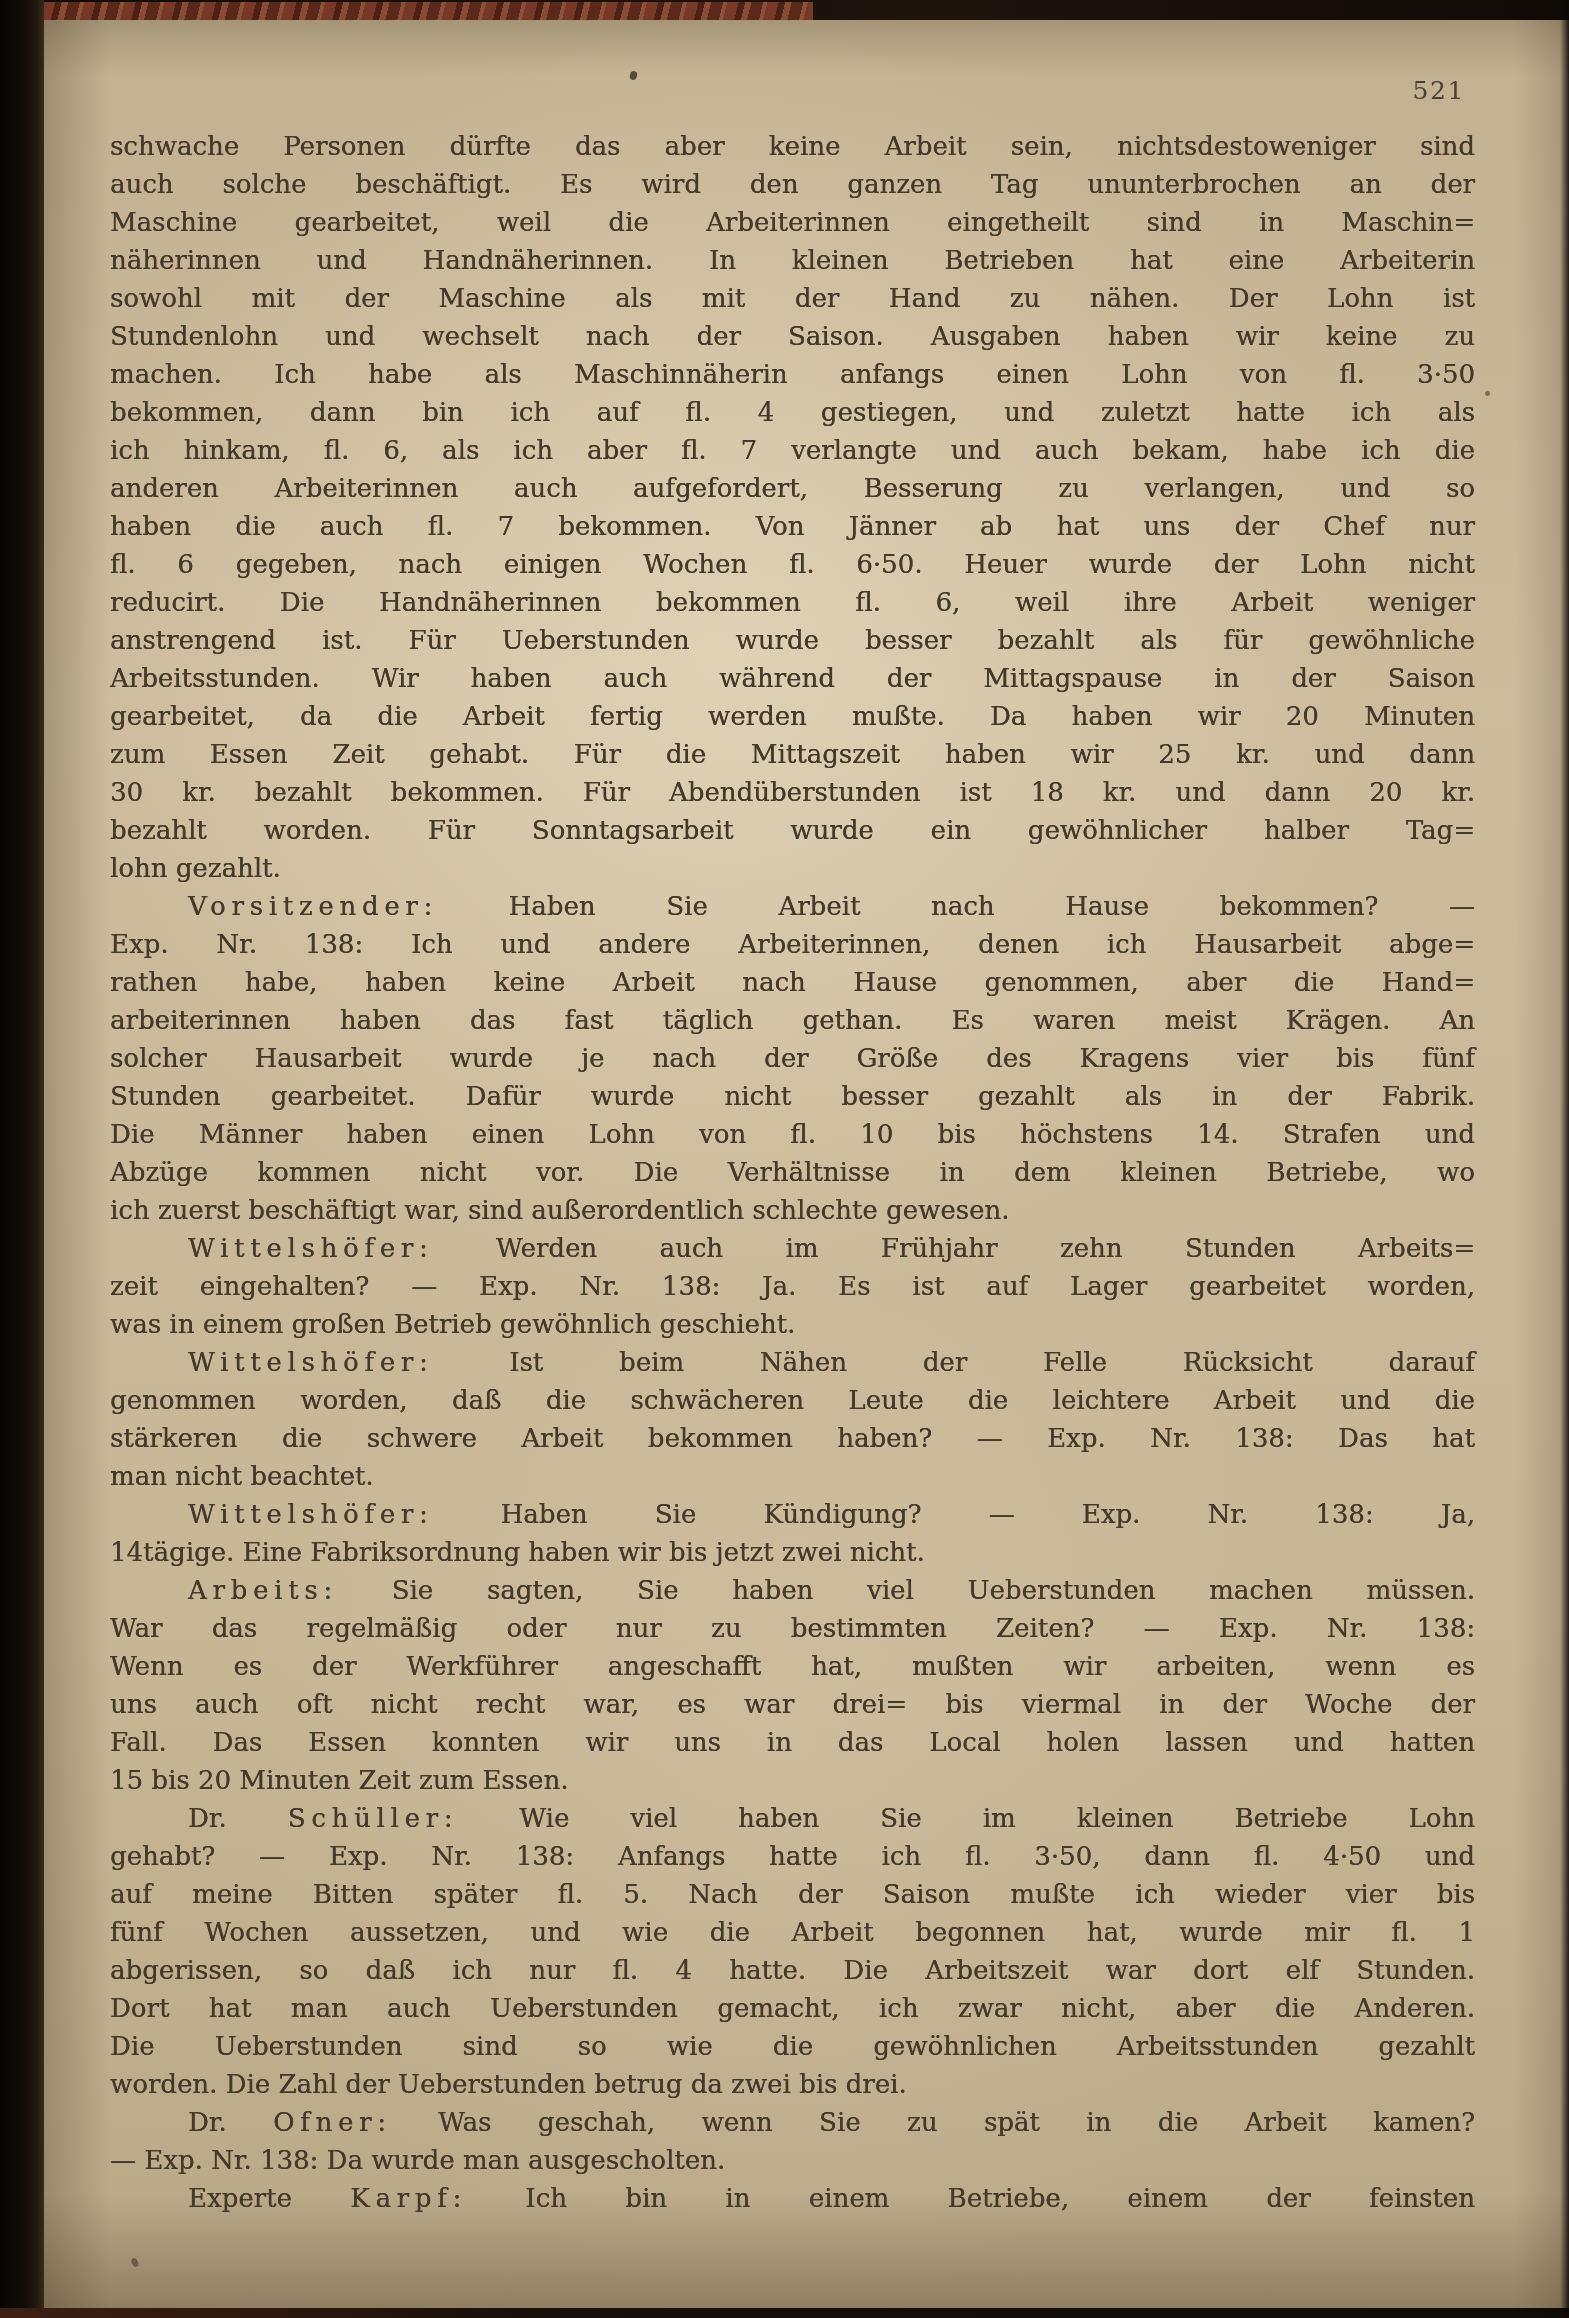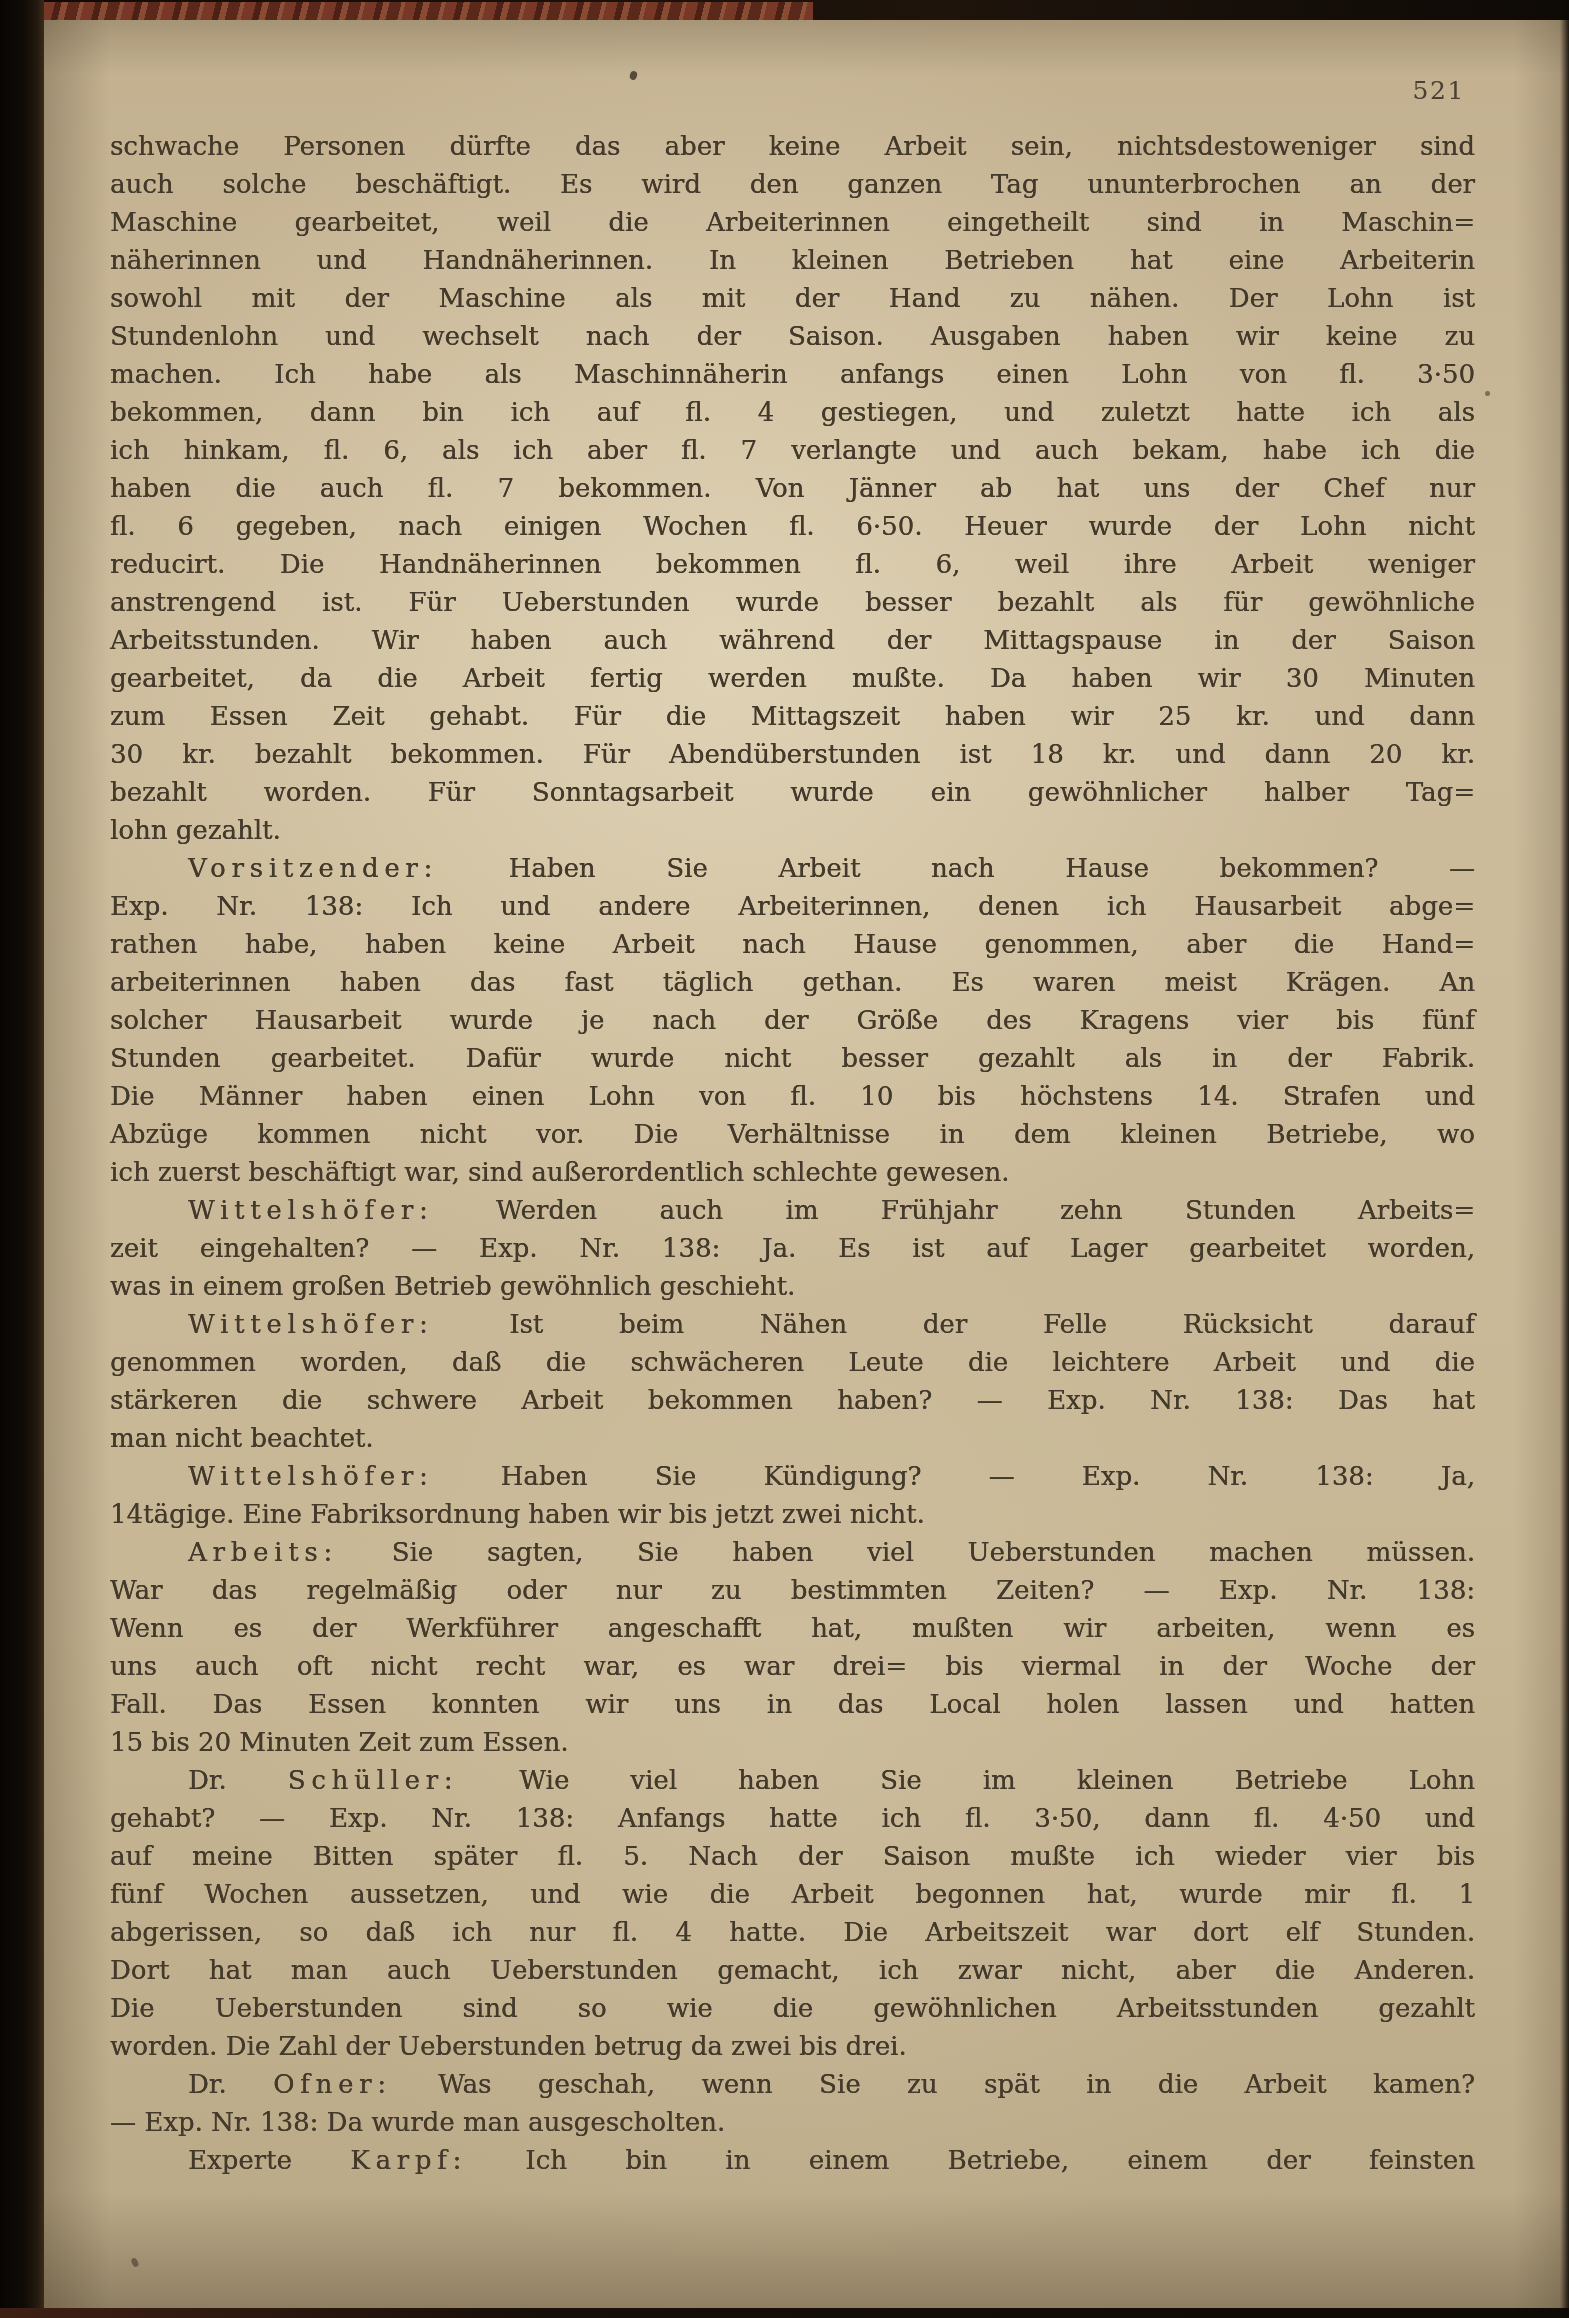--- a/index.html
+++ b/index.html
@@ -51,26 +51,27 @@
   <div class="textblock">
     <div class="line"><span>schwache Personen dürfte das aber keine Arbeit sein, nichtsdestoweniger sind</span></div>
     <div class="line"><span>auch solche beschäftigt. Es wird den ganzen Tag ununterbrochen an der</span></div>
     <div class="line"><span>Maschine gearbeitet, weil die Arbeiterinnen eingetheilt sind in Maschin=</span></div>
     <div class="line"><span>näherinnen und Handnäherinnen. In kleinen Betrieben hat eine Arbeiterin</span></div>
     <div class="line"><span>sowohl mit der Maschine als mit der Hand zu nähen. Der Lohn ist</span></div>
     <div class="line"><span>Stundenlohn und wechselt nach der Saison. Ausgaben haben wir keine zu</span></div>
     <div class="line"><span>machen. Ich habe als Maschinnäherin anfangs einen Lohn von fl. 3·50</span></div>
     <div class="line"><span>bekommen, dann bin ich auf fl. 4 gestiegen, und zuletzt hatte ich als</span></div>
     <div class="line"><span>ich hinkam, fl. 6, als ich aber fl. 7 verlangte und auch bekam, habe ich die</span></div>
+    <div class="line"><span>anderen Arbeiterinnen auch aufgefordert, Besserung zu verlangen, und so</span></div>
     <div class="line"><span>haben die auch fl. 7 bekommen. Von Jänner ab hat uns der Chef nur</span></div>
     <div class="line"><span>fl. 6 gegeben, nach einigen Wochen fl. 6·50. Heuer wurde der Lohn nicht</span></div>
     <div class="line"><span>reducirt. Die Handnäherinnen bekommen fl. 6, weil ihre Arbeit weniger</span></div>
     <div class="line"><span>anstrengend ist. Für Ueberstunden wurde besser bezahlt als für gewöhnliche</span></div>
     <div class="line"><span>Arbeitsstunden. Wir haben auch während der Mittagspause in der Saison</span></div>
-    <div class="line"><span>gearbeitet, da die Arbeit fertig werden mußte. Da haben wir 30 Minuten</span></div>
+    <div class="line"><span>gearbeitet, da die Arbeit fertig werden mußte. Da haben wir 20 Minuten</span></div>
     <div class="line"><span>zum Essen Zeit gehabt. Für die Mittagszeit haben wir 25 kr. und dann</span></div>
     <div class="line"><span>30 kr. bezahlt bekommen. Für Abendüberstunden ist 18 kr. und dann 20 kr.</span></div>
     <div class="line"><span>bezahlt worden. Für Sonntagsarbeit wurde ein gewöhnlicher halber Tag=</span></div>
     <div class="line end"><span>lohn gezahlt.</span></div>
 
     <div class="line first"><span class="sp">Vorsitzender:</span> <span>Haben Sie Arbeit nach Hause bekommen? —</span></div>
     <div class="line"><span>Exp. Nr. 138: Ich und andere Arbeiterinnen, denen ich Hausarbeit abge=</span></div>
     <div class="line"><span>rathen habe, haben keine Arbeit nach Hause genommen, aber die Hand=</span></div>
     <div class="line"><span>arbeiterinnen haben das fast täglich gethan. Es waren meist Krägen. An</span></div>
     <div class="line"><span>solcher Hausarbeit wurde je nach der Größe des Kragens vier bis fünf</span></div>

